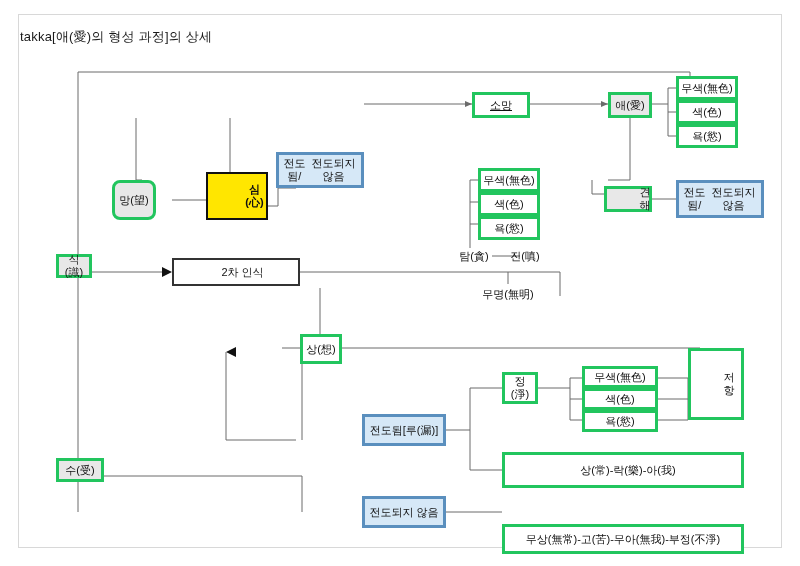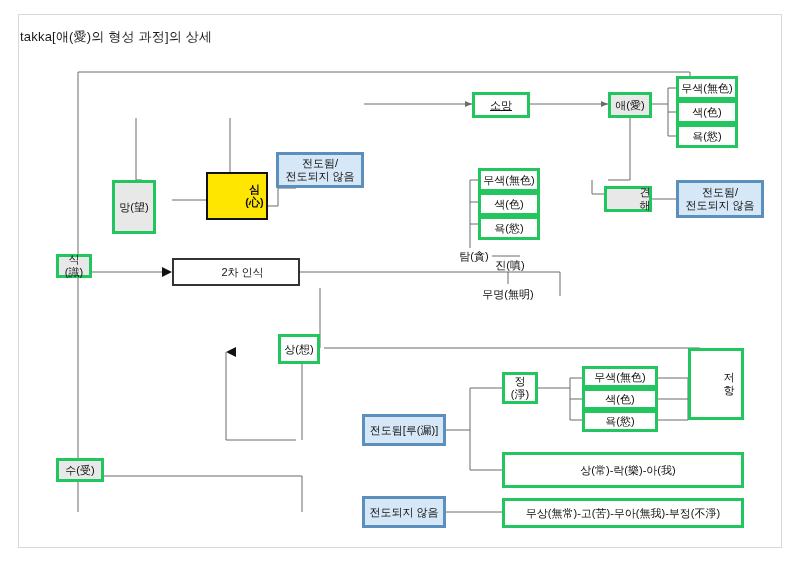--- a/index.html
+++ b/index.html
@@ -69,21 +69,21 @@
   .node.thick {
     border-width: 2px;
     border-color: #333333;
     padding-left: 15px;
   }
   .node.plain {
     border: none;
     background: transparent;
   }
   .node.two-line {
-    flex-direction: column;
+    flex-direction: row;
   }
   svg.wires {
     position: absolute;
     left: 0;
     top: 0;
     width: 800px;
     height: 566px;
     pointer-events: none;
   }
   svg.wires line, svg.wires polyline, svg.wires path {
@@ -199,21 +199,21 @@
   </div>
   <div class="node" style="left:676px; top:124px; width:62px; height:24px;">
     <span>욕(慾)</span>
   </div>
 
   <div class="node blue two-line" style="left:276px; top:152px; width:88px; height:36px;">
     <span>전도됨/</span>
     <span>전도되지 않음</span>
   </div>
 
-  <div class="node gray" style="left:112px; top:180px; width:44px; height:54px;">
+  <div class="node gray" style="left:112px; top:180px; width:44px; height:40px;border-radius:8px;">
     <span>망(望)</span>
   </div>
 
   <div class="node yellow" style="left:206px; top:172px; width:62px; height:48px;">
     <span>심(心)</span>
   </div>
 
   <div class="node" style="left:478px; top:168px; width:62px; height:24px;">
     <span>무색(無色)</span>
   </div>
@@ -229,37 +229,37 @@
   </div>
 
   <div class="node blue two-line" style="left:676px; top:180px; width:88px; height:38px;">
     <span>전도됨/</span>
     <span>전도되지 않음</span>
   </div>
 
   <div class="node plain" style="left:452px; top:246px; width:44px; height:20px;">
     <span>탐(貪)</span>
   </div>
-  <div class="node plain" style="left:488px; top:246px; width:44px; height:20px;margin-top:9px;">
+  <div class="node plain" style="left:503px; top:246px; width:44px; height:20px;">
     <span>진(嗔)</span>
   </div>
 
   <div class="node gray" style="left:56px; top:254px; width:36px; height:24px;">
     <span>식(識)</span>
   </div>
 
   <div class="node thick" style="left:172px; top:258px; width:128px; height:28px;">
     <span>2차 인식</span>
   </div>
 
   <div class="node plain" style="left:470px; top:284px; width:76px; height:20px;">
     <span>무명(無明)</span>
   </div>
 
-  <div class="node" style="left:278px; top:334px; width:42px; height:30px;">
+  <div class="node" style="left:300px; top:334px; width:42px; height:30px;">
     <span>상(想)</span>
   </div>
 
   <div class="node gray" style="left:56px; top:458px; width:48px; height:24px;">
     <span>수(受)</span>
   </div>
 
   <div class="node blue" style="left:362px; top:414px; width:84px; height:32px;">
     <span>전도됨[루(漏)]</span>
   </div>
@@ -283,17 +283,17 @@
   </div>
 
   <div class="node" style="left:688px; top:348px; width:56px; height:72px;padding-left:28px;">
     <span>저항</span>
   </div>
 
   <div class="node" style="left:502px; top:452px; width:242px; height:36px;padding-left:12px;">
     <span>상(常)-락(樂)-아(我)</span>
   </div>
 
-  <div class="node" style="left:502px; top:498px; width:242px; height:30px;">
+  <div class="node" style="left:502px; top:524px; width:242px; height:30px;">
     <span>무상(無常)-고(苦)-무아(無我)-부정(不淨)</span>
   </div>
 
 </div>
 
 </body></html>

